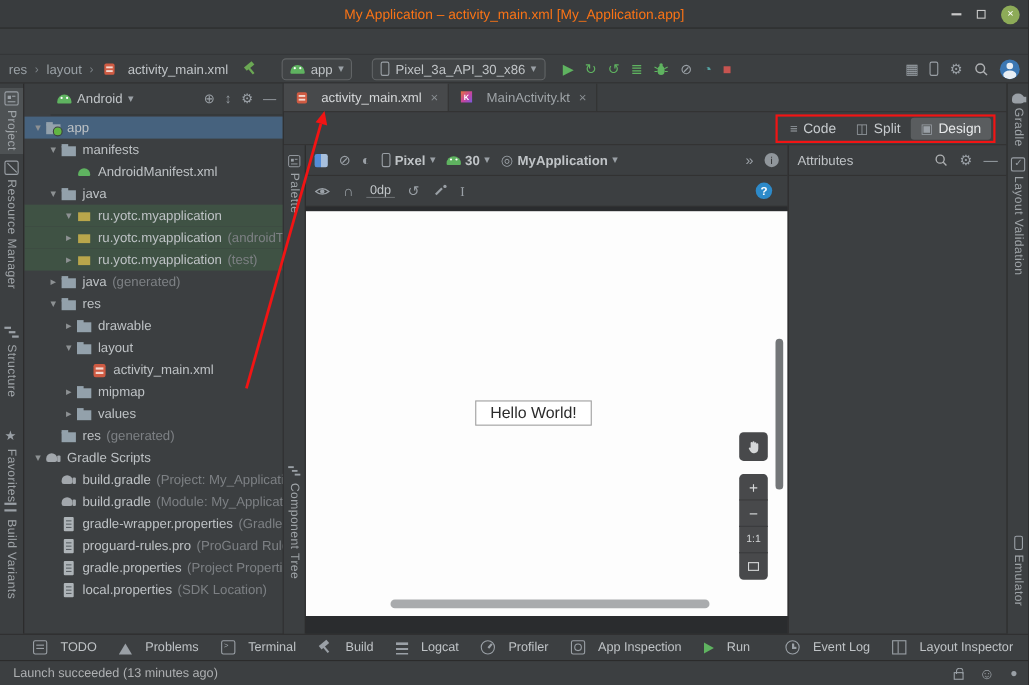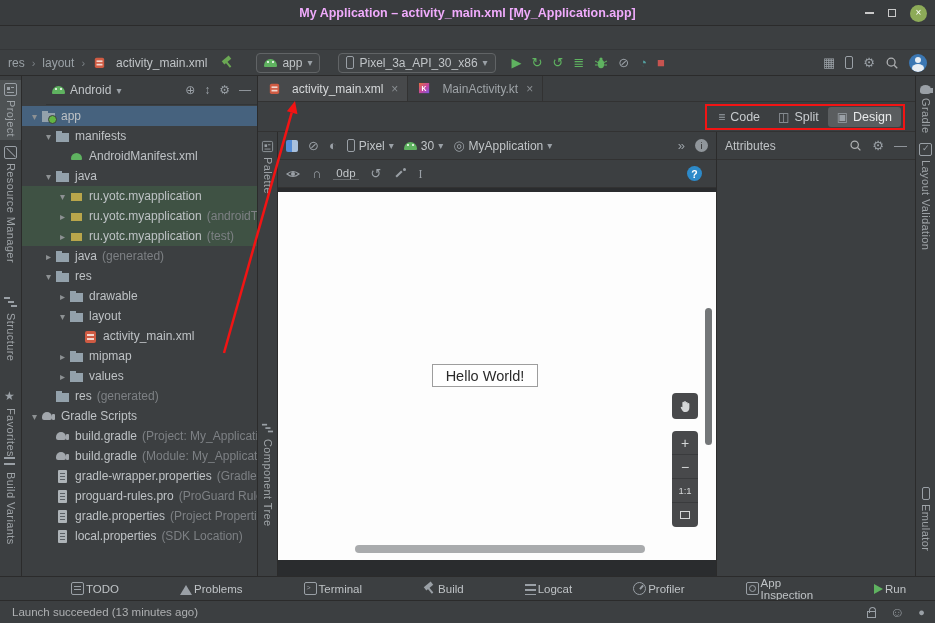--- a/index.html
+++ b/index.html
@@ -2,21 +2,21 @@
 <html><head>
 <meta charset="utf-8">
 <style>
   html,body{margin:0;padding:0;background:#222;}
   *{box-sizing:border-box;}
   #app{position:relative;width:935px;height:623px;overflow:hidden;
        font-family:"Liberation Sans","DejaVu Sans",sans-serif;
        background:#3c3f41;color:#bbb;display:flex;flex-direction:column;font-size:12px;}
   
   .titlebar{height:26px;background:#393c3e;border-bottom:1px solid #2b2b2b;display:flex;align-items:center;justify-content:center;position:relative;flex:none;}
-  .titlebar .title{color:#f0abfc;font-weight:bold;font-size:12.5px;}
+  .titlebar .title{color:#f97316;font-weight:normal;font-size:12.5px;}
   .winbtns{position:absolute;right:8px;top:0;height:26px;display:flex;align-items:center;gap:14px;}
   .btn-min{width:9px;height:2px;background:#c9c9c9;}
   .btn-max{width:8px;height:8px;border:1.5px solid #c9c9c9;}
   .btn-close{width:17px;height:17px;border-radius:50%;background:#8dab58;color:#fff;display:flex;align-items:center;justify-content:center;font-size:10px;line-height:1;}
   
   .menubar{height:24px;display:flex;align-items:center;padding:0 6px;gap:2px;flex:none;border-bottom:1px solid #343638;}
   .menu-item{padding:2px 7px;color:#c9cdd0;font-size:12.5px;}
   
   .toolbar{height:26px;display:flex;align-items:center;padding:0 8px;flex:none;border-bottom:1px solid #2b2b2b;gap:6px;}
   .crumb{color:#9aa1a6;}
@@ -127,40 +127,40 @@
   .mode{display:flex;align-items:center;gap:5px;padding:3px 9px;color:#c7cbce;font-size:12.5px;}
   .mode .mglyph{color:#9aa0a6;font-size:12px;}
   .mode-active{background:#5a5d5f;border-radius:3px;color:#e8eaeb;}
   .ebody{flex:1;display:flex;min-height:0;}
   .palstrip{width:20px;flex:none;border-right:1px solid #2b2b2b;position:relative;background:#3c3f41;}
   .palitem{position:absolute;left:0;width:100%;display:flex;flex-direction:column;align-items:center;gap:4px;}
   .palitem .mi{transform:scale(.85);}
   .designcol{flex:1;display:flex;flex-direction:column;min-width:0;}
   .dtoolbar{height:28px;display:flex;align-items:center;gap:10px;padding:0 8px;border-bottom:1px solid #323232;flex:none;}
   .dtoolbar2{height:28px;display:flex;align-items:center;gap:12px;padding:0 8px;border-bottom:1px solid #323232;flex:none;}
-  .ddrop{display:flex;align-items:center;gap:4px;color:#c0c4c7;}
+  .ddrop{display:flex;align-items:center;gap:4px;color:#c0c4c7;font-weight:bold;}
   .margin-btn{color:#c3c7ca;font-size:11.5px;border-bottom:1px solid #6a6e71;padding:0 3px;}
   .help-circle{width:15px;height:15px;border-radius:50%;background:#2d8ac9;color:#fff;font-size:10.5px;font-weight:bold;display:flex;align-items:center;justify-content:center;margin-left:auto;margin-right:6px;}
   .surface{flex:1;position:relative;background:#2a2c2e;overflow:hidden;}
   .canvas{position:absolute;left:0;top:4px;width:438px;height:368px;background:#fdfdfd;}
   .hello{position:absolute;left:154px;top:172px;width:106px;height:23px;border:1px solid #9e9e9e;display:flex;align-items:center;justify-content:center;color:#2b2b2b;font-size:14.5px;background:#fff;}
   .vscroll{position:absolute;left:427px;top:120px;width:7px;height:137px;background:#737678;border-radius:4px;}
   .hscroll{position:absolute;left:77px;top:357px;width:290px;height:8px;background:#a9abad;border-radius:4px;}
   .handbtn{position:absolute;left:394px;top:205px;width:26px;height:26px;background:#48494b;border-radius:4px;display:flex;align-items:center;justify-content:center;}
   .zoompanel{position:absolute;left:394px;top:243px;width:26px;background:#48494b;border-radius:4px;display:flex;flex-direction:column;align-items:stretch;}
   .zbtn{height:24px;display:flex;align-items:center;justify-content:center;color:#d5d7d8;font-size:14px;border-bottom:1px solid #3a3b3d;}
   .zbtn.small{font-size:9.5px;}
   .zbtn:last-child{border-bottom:none;}
   .zframe{width:10px;height:8px;border:1.3px solid #d5d7d8;}
   .attrcol{width:199px;flex:none;border-left:1px solid #2b2b2b;display:flex;flex-direction:column;background:#3c3f41;}
   .attrheader{height:28px;display:flex;align-items:center;padding:0 8px;gap:10px;border-bottom:1px solid #323232;color:#c0c4c7;}
   .attrbody{flex:1;}
   
   .bottombar{height:24px;border-top:1px solid #2b2b2b;display:flex;align-items:center;padding:0 14px 0 30px;gap:20px;flex:none;font-size:11.5px;}
-  .bitem{display:flex;align-items:center;gap:2px;color:#bfc3c6;margin-left:41px;}
+  .bitem{display:flex;align-items:center;gap:12px;color:#bfc3c6;}
   .bleft{display:flex;align-items:center;gap:20px;}
   .bright{margin-left:auto;display:flex;align-items:center;gap:20px;}
   .statusbar{height:23px;border-top:1px solid #2b2b2b;display:flex;align-items:center;padding:0 10px 0 12px;gap:14px;flex:none;font-size:11.5px;color:#aeb0b2;}
   .st-right{margin-left:auto;display:flex;align-items:center;gap:14px;}
   
   #arrow-overlay{position:absolute;inset:0;pointer-events:none;z-index:60;}
 </style>
 </head>
 <body>
 

